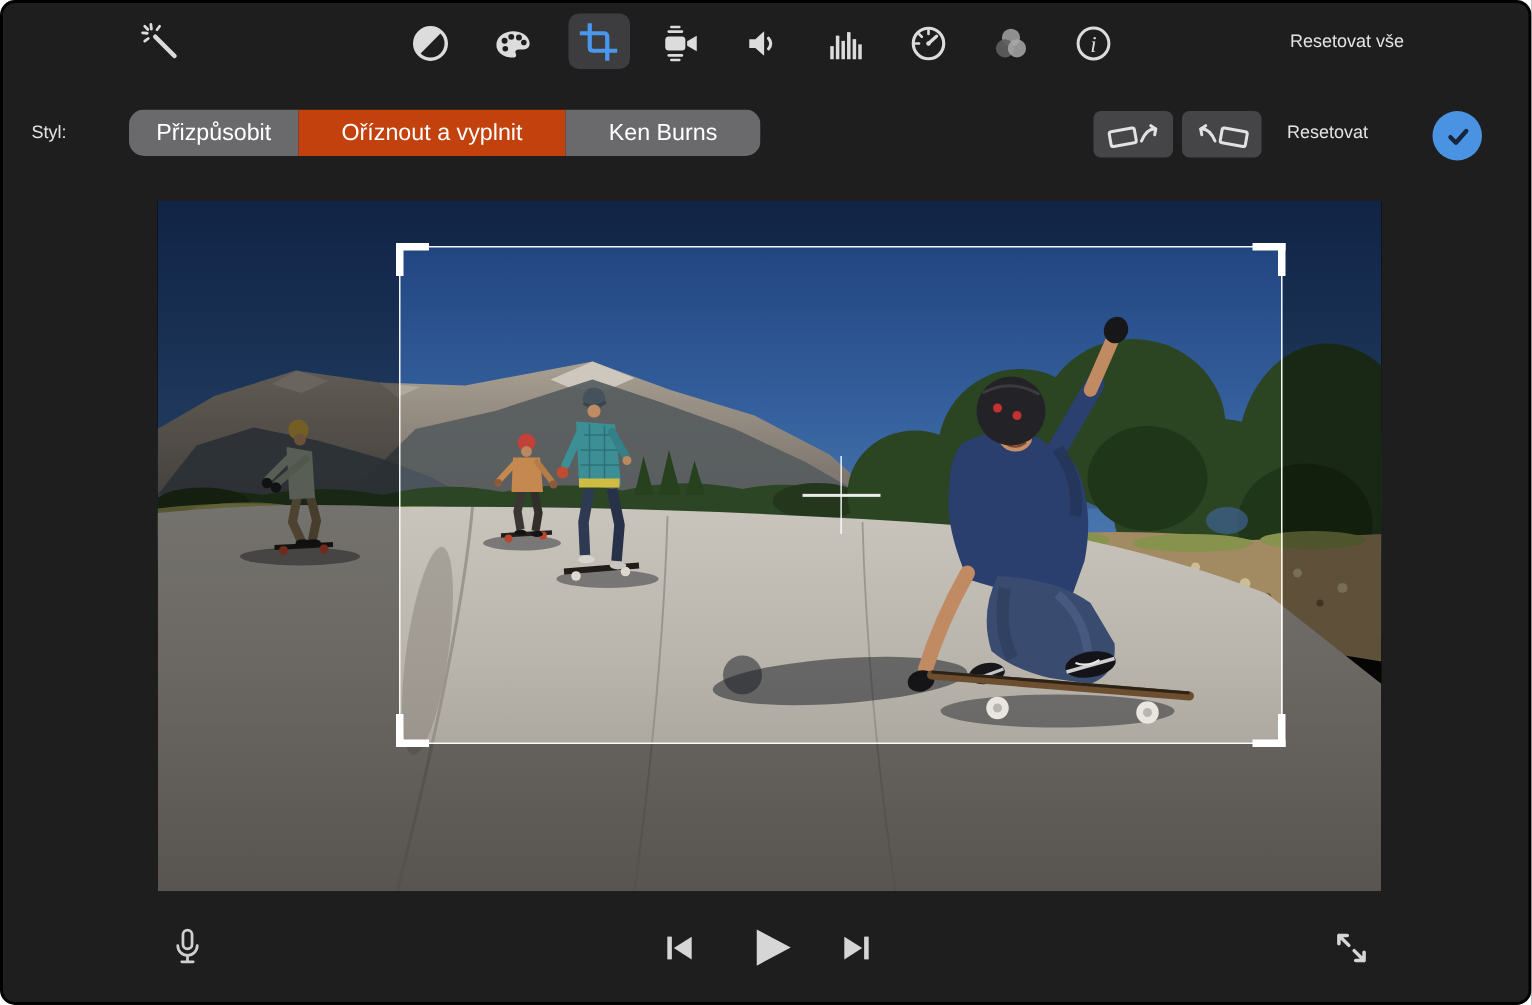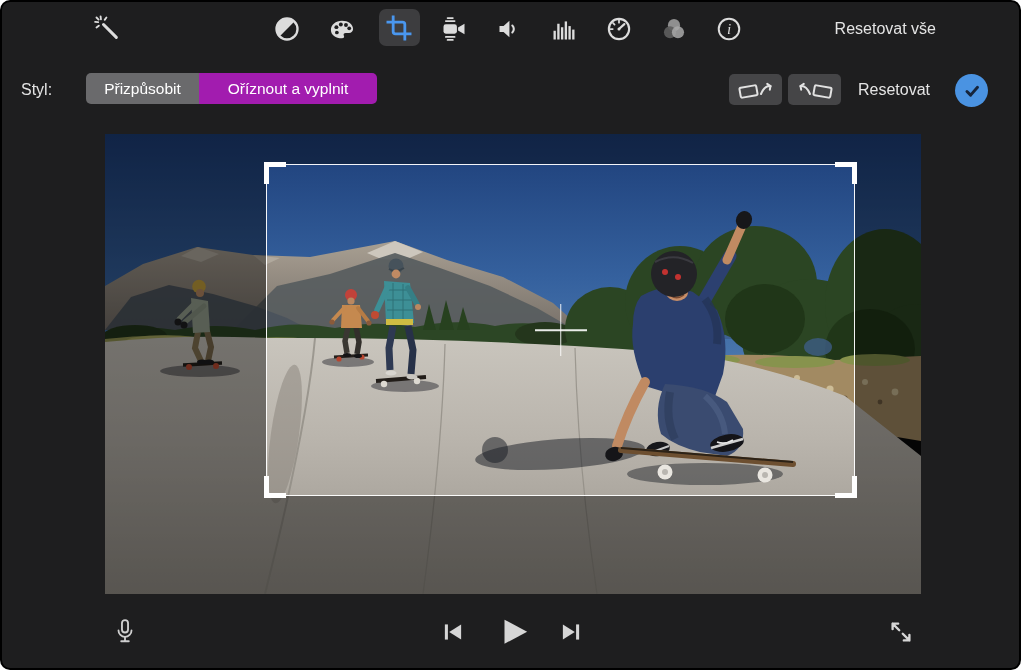--- a/index.html
+++ b/index.html
@@ -4,25 +4,25 @@
 <style>
   html,body{margin:0;padding:0;background:#ffffff;}
   *{box-sizing:border-box;}
   .stage{position:relative;width:1021px;height:670px;background:#000;border-radius:10px;overflow:hidden;
          font-family:"Liberation Sans",sans-serif;-webkit-font-smoothing:antialiased;}
   .window{position:absolute;left:2px;top:2px;right:2px;bottom:2px;background:#1e1e1f;border-radius:8px;}
   .abs{position:absolute;}
   .icon-btn{position:absolute;width:28px;height:28px;display:flex;align-items:center;justify-content:center;}
   .icon-btn svg{display:block;}
   .crop-active-bg{position:absolute;left:377px;top:7px;width:41px;height:37px;background:#3d3d3f;border-radius:7px;}
-  .txt{color:#e4e4e4;font-size:16px;}
-  .seg-wrap{position:absolute;left:84px;top:71px;height:31px;display:flex;border-radius:5px;overflow:hidden;}
+  .txt{color:#e4e4e4;font-size:12px;}
+  .seg-wrap{position:absolute;left:84px;top:71px;height:31px;display:flex;border-radius:10px;overflow:hidden;}
   .seg{height:31px;display:flex;align-items:center;justify-content:center;background:#6a6a6c;color:#fff;
        font-size:15.5px;cursor:default;}
-  .seg.selected{background:#a21caf;}
+  .seg.selected{background:#c2410c;}
   .rot-btn{position:absolute;top:72px;width:53px;height:31px;background:#454547;border-radius:5px;
            display:flex;align-items:center;justify-content:center;}
   .check-btn{position:absolute;left:953px;top:72px;width:33px;height:33px;border-radius:50%;background:#4a93e2;
              display:flex;align-items:center;justify-content:center;}
   .video{position:absolute;left:103px;top:132px;width:816px;height:460px;background:#0a0a0a;overflow:hidden;}
   .video svg.scene{position:absolute;left:0;top:0;width:816px;height:460px;}
   .crop-box{position:absolute;left:161px;top:30px;width:589px;height:332px;
             border:1.5px solid rgba(255,255,255,0.95);
             box-shadow:0 0 0 1500px rgba(0,0,0,0.42);}
   .handle{position:absolute;width:22px;height:22px;}
@@ -145,20 +145,21 @@
       </svg>
     </div>
 
     <div class="abs txt" style="right:83px;top:18px;">Resetovat vše</div>
 
     <div class="abs txt" style="left:19px;top:79px;">Styl:</div>
 
     <div class="seg-wrap">
       <div class="seg" style="width:113px;">Přizpůsobit</div>
       <div class="seg selected" style="width:178px;">Oříznout a vyplnit</div>
+      <div class="seg" style="width:130px;">Ken Burns</div>
     </div>
 
     <div class="rot-btn" style="left:727px;">
       <svg width="40" height="24" viewBox="0 0 40 24">
         <rect x="4" y="8.5" width="17" height="10" rx="1.5" fill="none" stroke="#e2e2e2" stroke-width="2" transform="rotate(-10 12.5 13.5)"></rect>
         <path d="M25,16 C27.5,10 31,7.5 34.5,8" fill="none" stroke="#e2e2e2" stroke-width="2" stroke-linecap="round"></path>
         <path d="M34.5,8 L31.2,5.8 M34.5,8 L33.8,11.8" fill="none" stroke="#e2e2e2" stroke-width="2" stroke-linecap="round"></path>
       </svg>
     </div>
     <div class="rot-btn" style="left:786px;">

